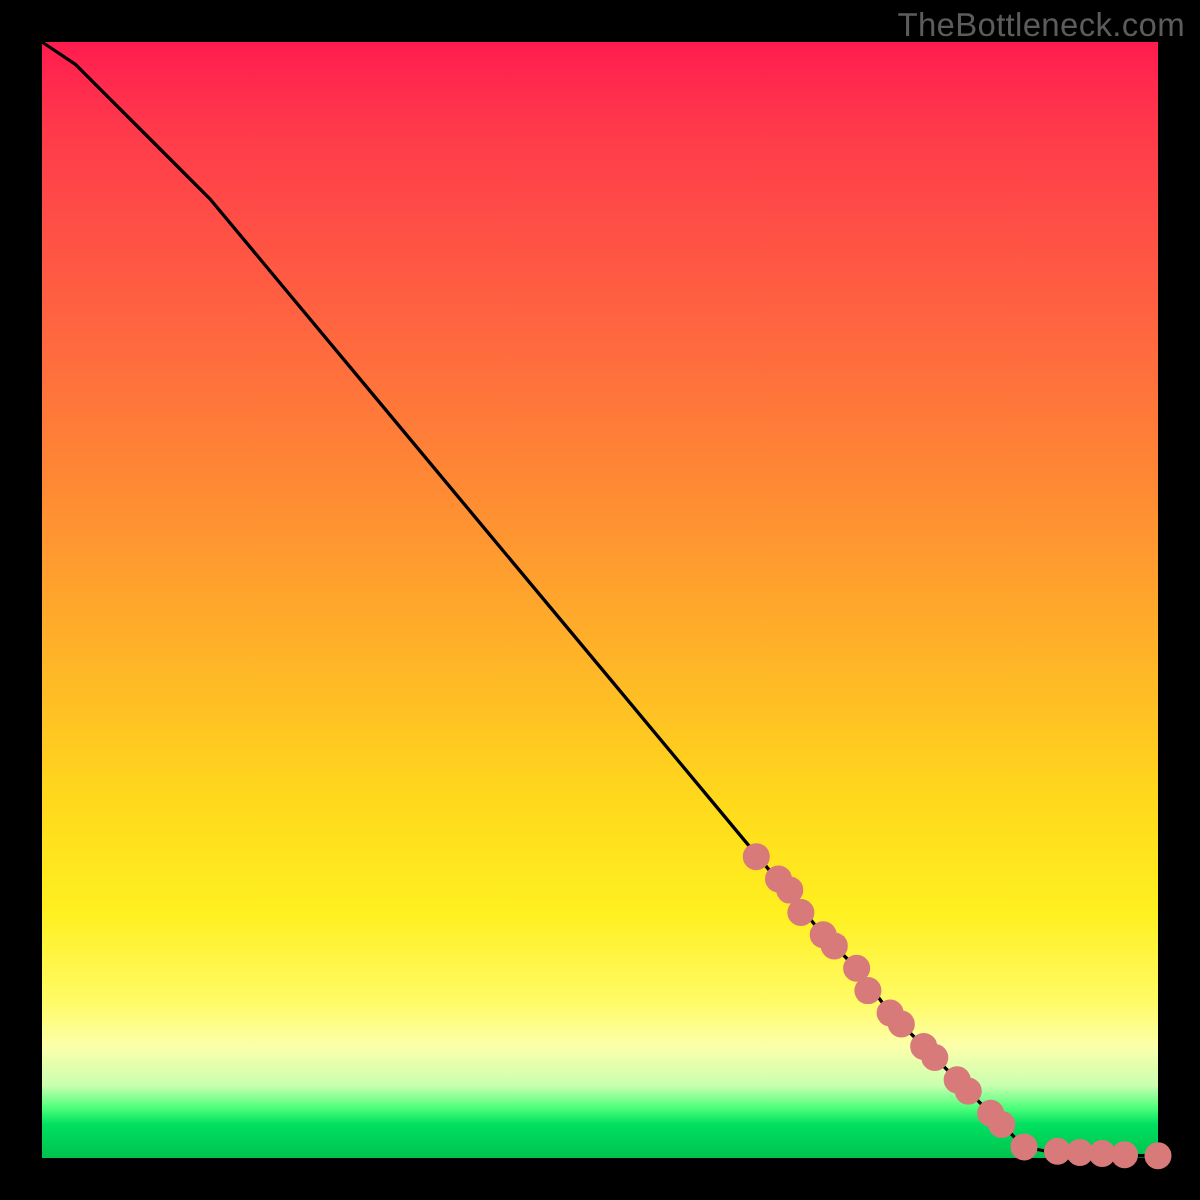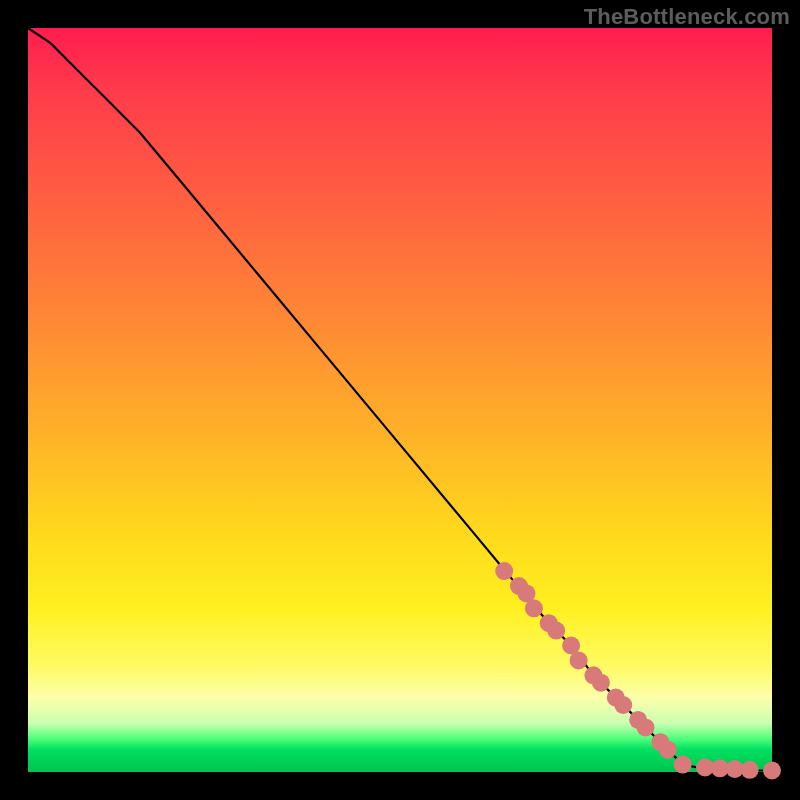--- a/index.html
+++ b/index.html
@@ -15,21 +15,21 @@
     width: 800px;
     height: 800px;
     background: #000;
   }
   .attribution {
     position: absolute;
     top: 4px;
     right: 10px;
     color: #5c5c5c;
     font-size: 22px;
-    font-weight: 700;
+    font-weight: 400;
     letter-spacing: 0.2px;
     z-index: 5;
   }
   .plot-area {
     position: absolute;
     left: 28px;
     top: 28px;
     width: 744px;
     height: 744px;
     

